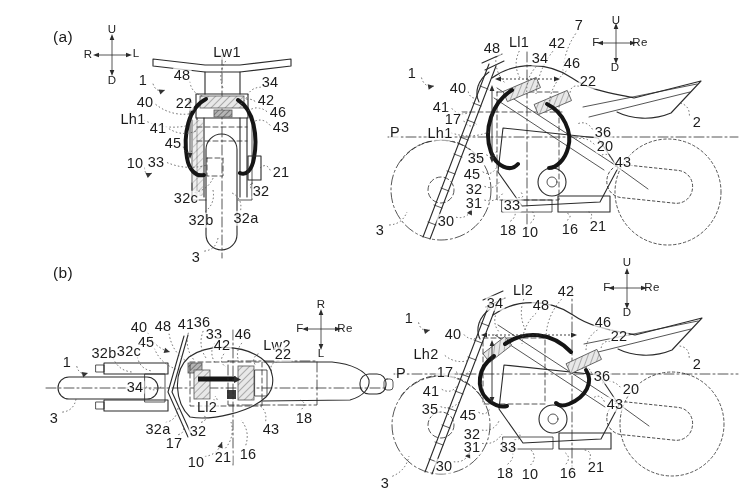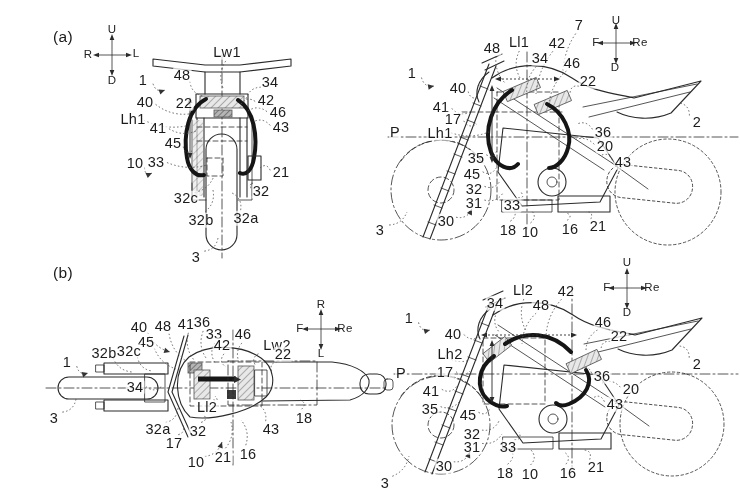--- a/index.html
+++ b/index.html
@@ -424,21 +424,21 @@
       <span class="ref-label compass" style="left: 652px; top: 288px;">Re</span>
       <span class="ref-label compass" style="left: 627px; top: 313px;">D</span>
       <span class="ref-label" style="left: 523px; top: 290px;">Ll2</span>
       <span class="ref-label" style="left: 566px; top: 291px;">42</span>
       <span class="ref-label" style="left: 495px; top: 303px;">34</span>
       <span class="ref-label" style="left: 541px; top: 305px;">48</span>
       <span class="ref-label" style="left: 603px; top: 322px;">46</span>
       <span class="ref-label" style="left: 619px; top: 336px;">22</span>
       <span class="ref-label" style="left: 409px; top: 318px;">1</span>
       <span class="ref-label" style="left: 453px; top: 334px;">40</span>
-      <span class="ref-label" style="left: 450px; top: 354px; text-align: right;">Lh2</span>
+      <span class="ref-label" style="left: 426px; top: 354px; text-align: right;">Lh2</span>
       <span class="ref-label" style="left: 697px; top: 364px;">2</span>
       <span class="ref-label" style="left: 401px; top: 373px;">P</span>
       <span class="ref-label" style="left: 445px; top: 372px;">17</span>
       <span class="ref-label" style="left: 602px; top: 376px;">36</span>
       <span class="ref-label" style="left: 431px; top: 391px;">41</span>
       <span class="ref-label" style="left: 631px; top: 389px;">20</span>
       <span class="ref-label" style="left: 430px; top: 409px;">35</span>
       <span class="ref-label" style="left: 615px; top: 404px;">43</span>
       <span class="ref-label" style="left: 468px; top: 415px;">45</span>
       <span class="ref-label" style="left: 472px; top: 434px;">32</span>

